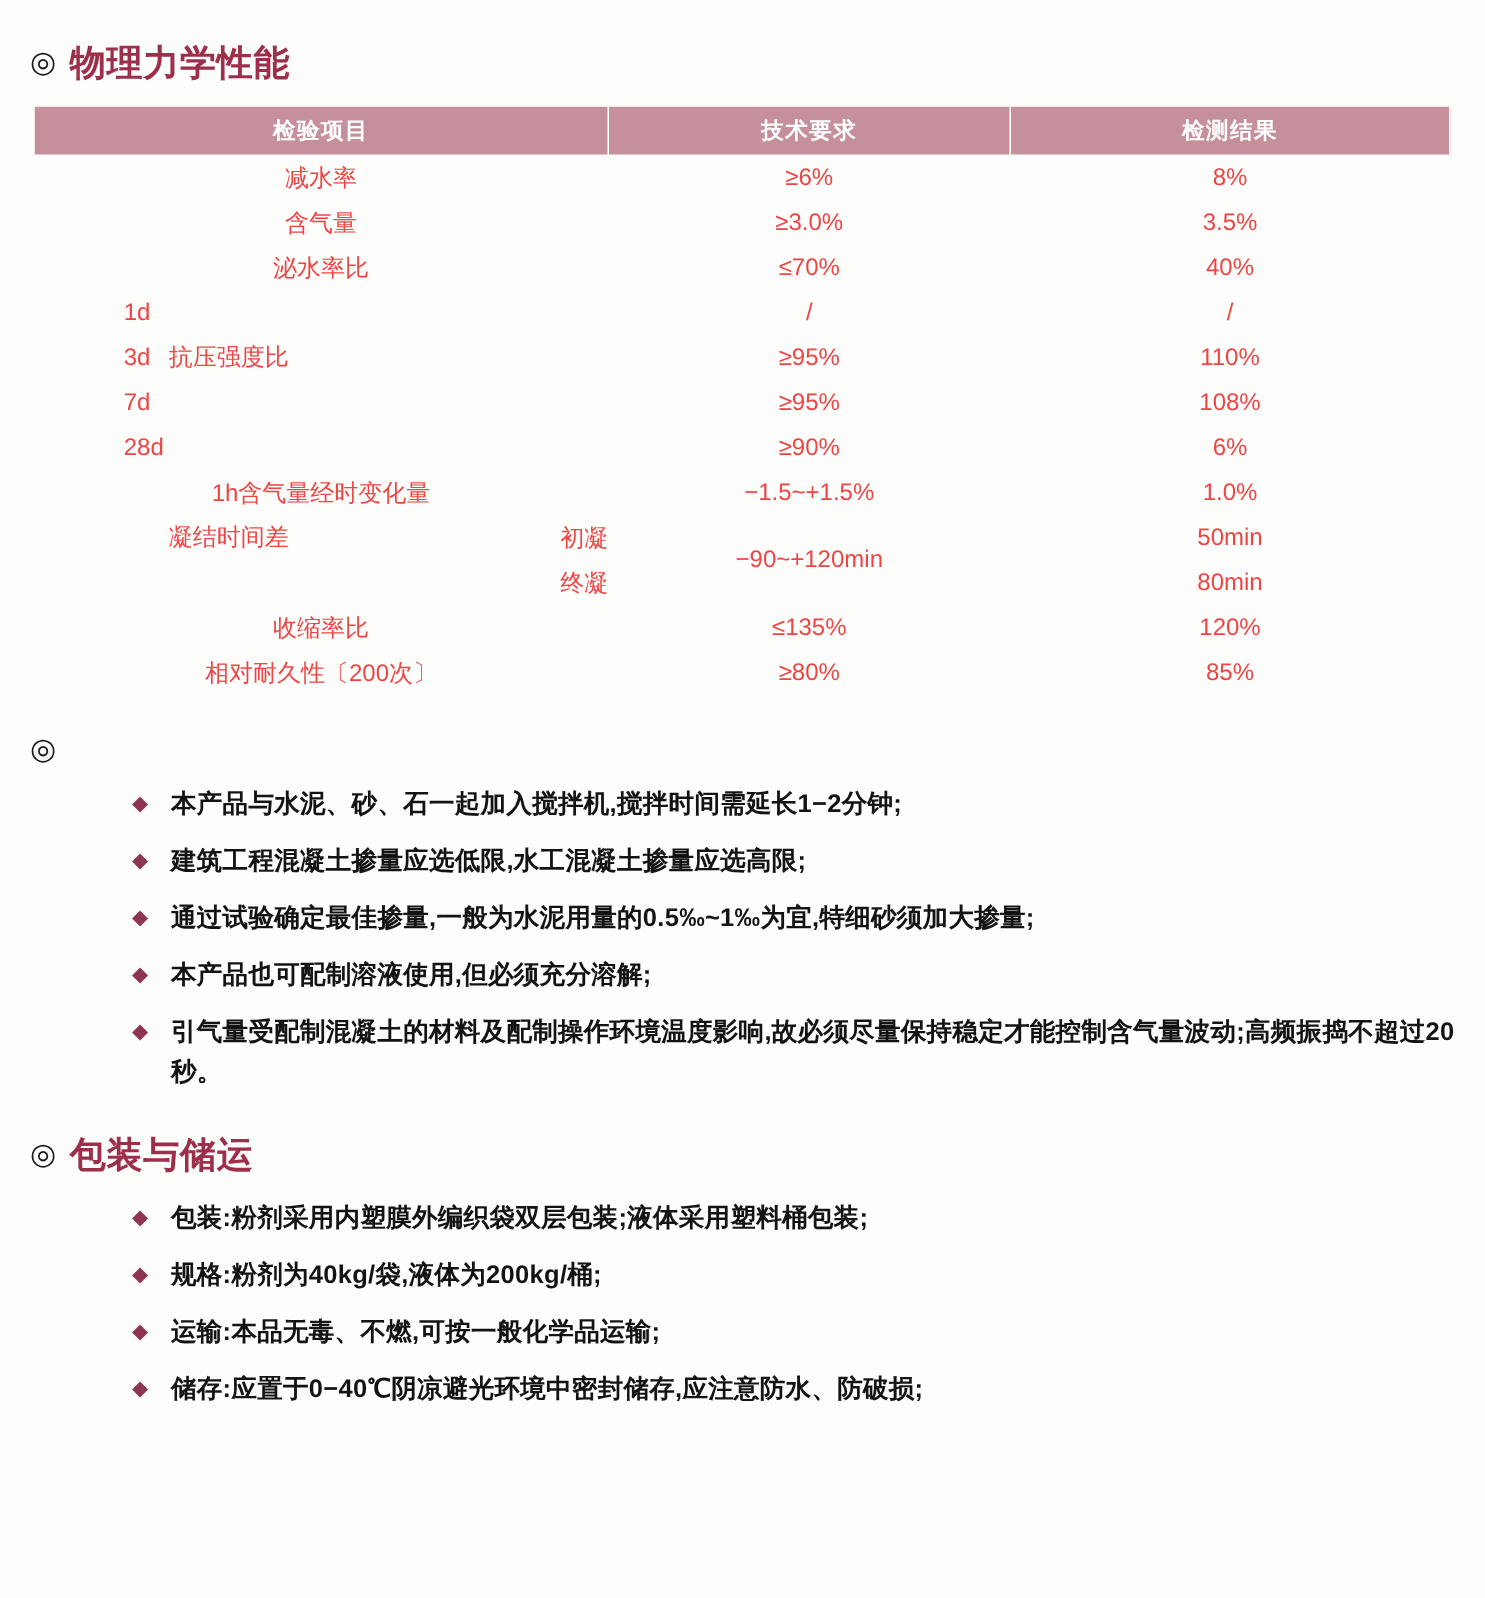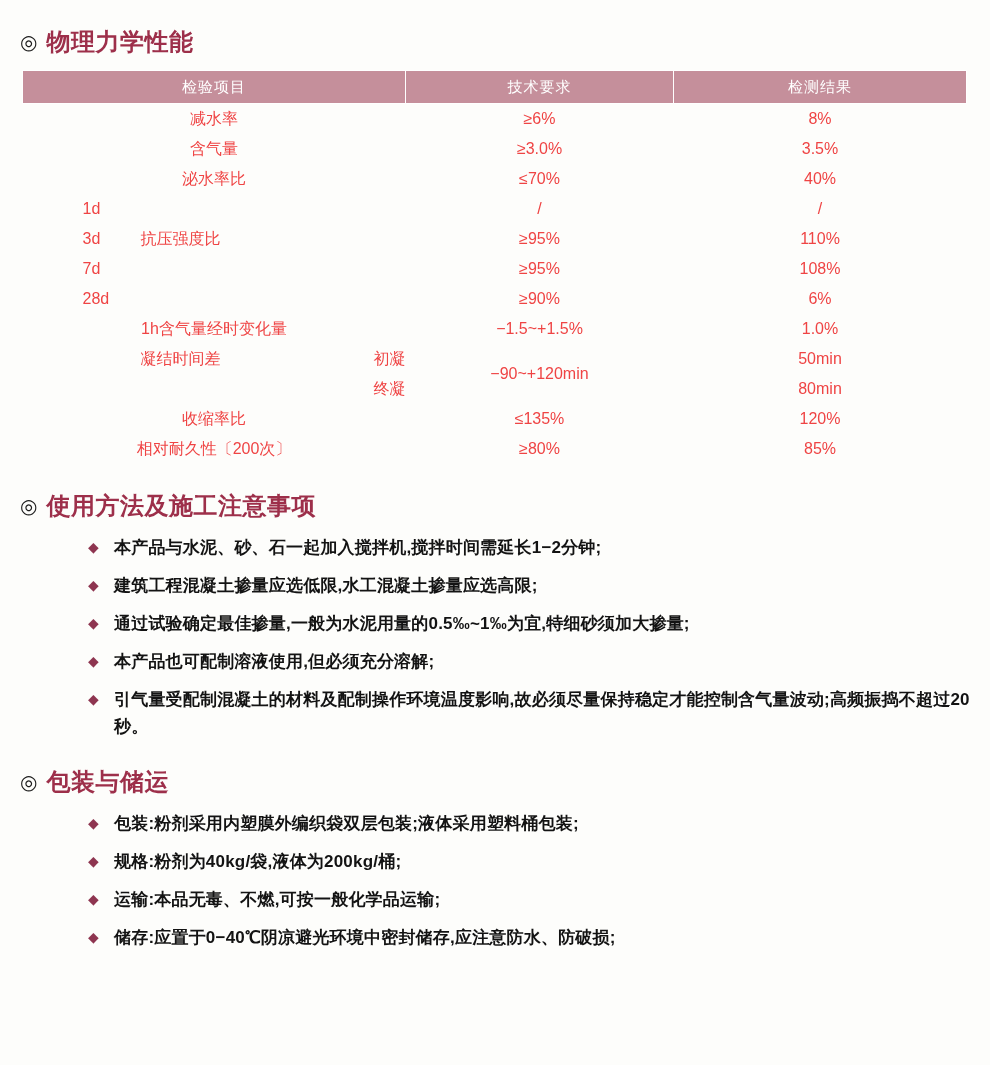--- a/index.html
+++ b/index.html
@@ -58,21 +58,21 @@
   
   .spec-table {
     border-collapse: collapse;
     width: 944px;
     margin-left: 2px;
     table-layout: fixed;
   }
   .spec-table th {
     background: #c58f9b;
     color: #ffffff;
-    font-weight: normal;
+    font-weight: bold;
     font-size: 15px;
     height: 30px;
     border: 1px solid #ffffff;
     letter-spacing: 1px;
   }
   .spec-table td {
     font-size: 16px;
     height: 30px;
     text-align: center;
     border: none;
@@ -85,21 +85,20 @@
 
   .item-cell {
     position: relative;
   }
   .item-label-left {
     position: absolute;
     left: 90px;
     top: 50%;
     transform: translateY(-50%);
     white-space: nowrap;
-    margin-left: 28px;
   }
   .sub-label {
     display: inline-block;
     width: 100%;
     text-align: left;
     padding-left: 60px;
     box-sizing: border-box;
   }
   .sub-label-narrow {
     display: inline-block;
@@ -245,21 +244,20 @@
       <tr>
         <td class="item-cell">相对耐久性〔200次〕</td>
         <td>≥80%</td>
         <td>85%</td>
       </tr>
     </tbody>
   </table>
 
   <div class="section-head">
     <span class="marker">◎</span>
-    <span class="title">使用方法及施工注意事项</span>
   </div>
   <ul class="bullet-list">
     <li>
       <span class="dia">◆</span>
       <span class="txt">本产品与水泥、砂、石一起加入搅拌机,搅拌时间需延长1−2分钟;</span>
     </li>
     <li>
       <span class="dia">◆</span>
       <span class="txt">建筑工程混凝土掺量应选低限,水工混凝土掺量应选高限;</span>
     </li>

